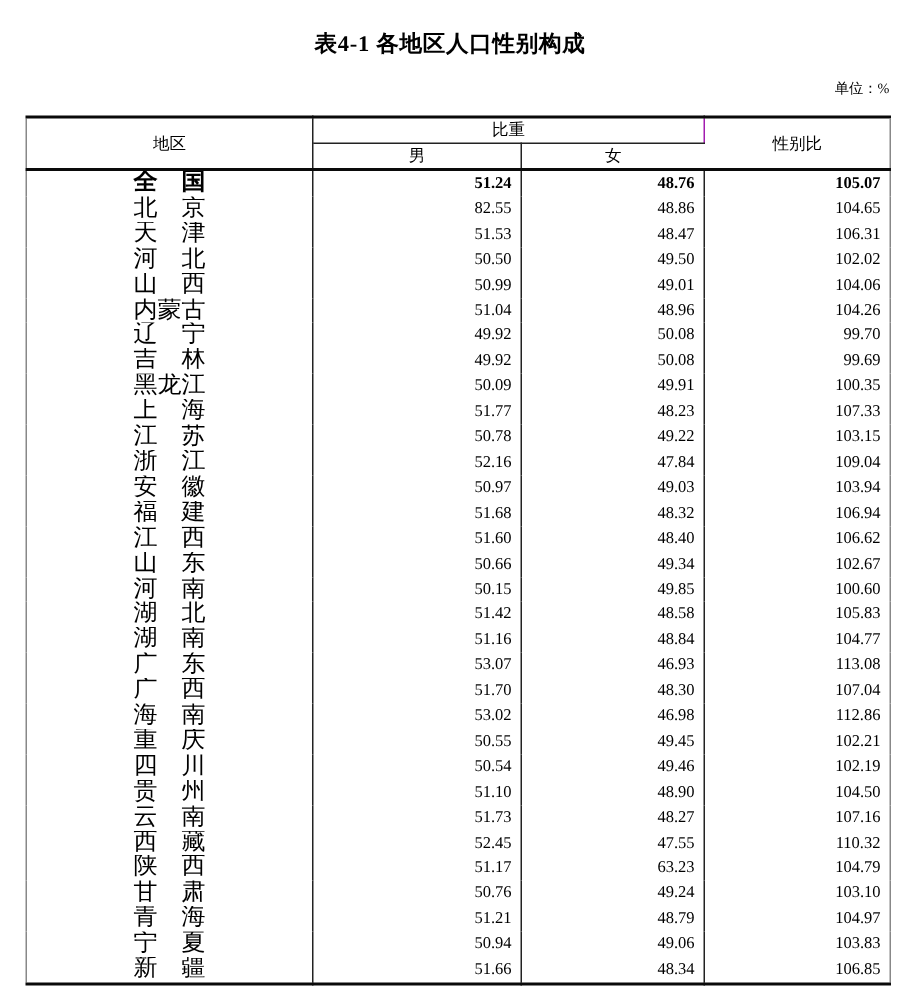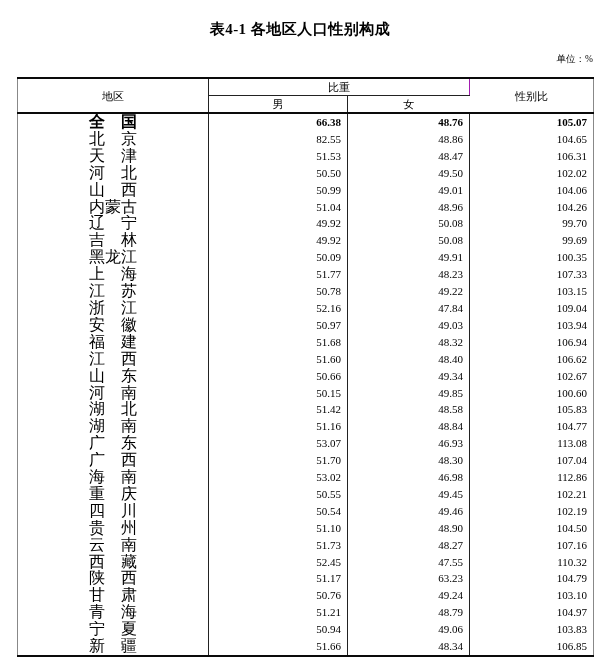--- a/index.html
+++ b/index.html
@@ -102,21 +102,21 @@
         <th class="h-ratio" rowspan="2">性别比</th>
       </tr>
       <tr>
         <th class="h-male">男</th>
         <th class="h-female">女</th>
       </tr>
     </thead>
     <tbody>
         <tr class="bold">
     <td class="region-cell">全　国</td>
-    <td class="num male-cell">66.38</td>
+    <td class="num male-cell">51.24</td>
     <td class="num female-cell">48.76</td>
     <td class="num ratio-cell">105.07</td>
   </tr>
         <tr>
     <td class="region-cell">北　京</td>
     <td class="num male-cell">82.55</td>
     <td class="num female-cell">48.86</td>
     <td class="num ratio-cell">104.65</td>
   </tr>
         <tr>

